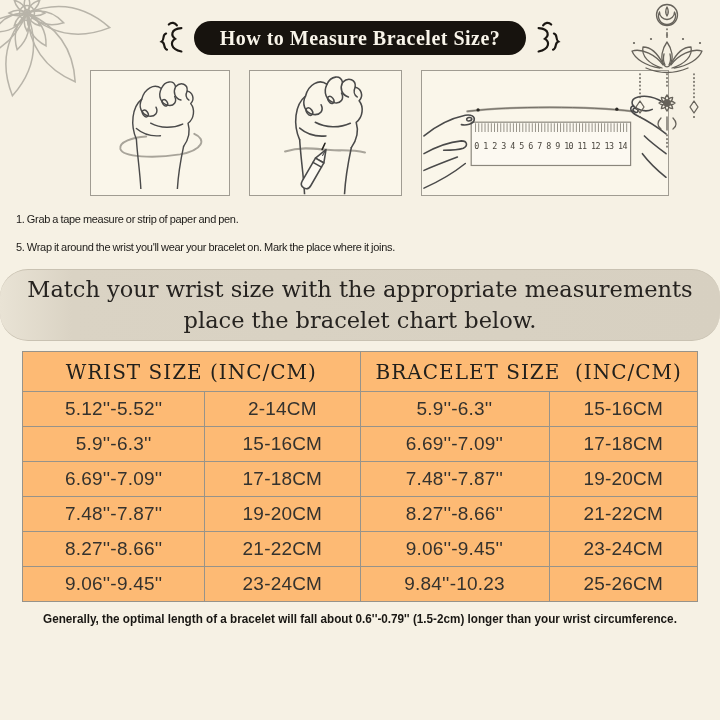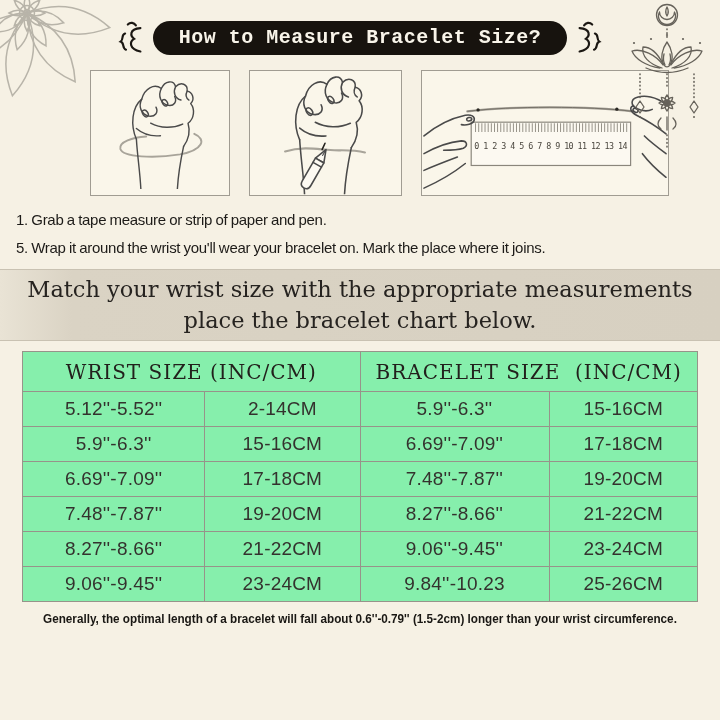--- a/index.html
+++ b/index.html
@@ -18,54 +18,54 @@
 
   
   .title{
     margin:2px 0 0 0;text-align:center;
     font-family:"DejaVu Serif", serif;font-weight:bold;
     font-size:40px;line-height:44px;letter-spacing:1.5px;color:#17140f;
   }
   .badge-row{display:flex;justify-content:center;align-items:center;gap:9px;margin-top:6px;height:36px;}
   .badge{
     background:#17130e;color:#f8f4e9;
-    font-family:Liberation Mono, monospace;font-weight:bold;font-size:20px;
+    font-family:Liberation Serif, serif;font-weight:bold;font-size:20px;
     line-height:34px;height:34px;padding:0 26px;border-radius:17px;
     letter-spacing:0.5px;white-space:nowrap;
   }
   .flourish{width:27px;height:36px;}
 
   
   .illus-row{display:flex;justify-content:center;gap:19px;margin-top:14px;height:126px;padding-left:39px;}
   .illus-box{
     border:1.5px solid #a09c92;background:#faf6ea;height:126px;box-sizing:border-box;
   }
   .illus-box svg{display:block;width:100%;height:100%;}
   .box-a{width:140px;} .box-b{width:153px;} .box-c{width:248px;}
 
   
   .instructions{
     width:688px;margin:11px auto 0 auto;padding:0;list-style:none;
-    font-size:15px;line-height:25px;letter-spacing:-0.3px;word-spacing:-0.5px;
+    font-size:11px;line-height:25px;letter-spacing:-0.3px;word-spacing:-0.5px;
     color:#1d1b18;font-weight:500;
   }
   .instructions li{padding-left:21px;text-indent:-21px;margin-bottom:3px;}
 
   
   .banner{
     margin-top:9px;height:70px;width:720px;
     background:linear-gradient(90deg,#e9e3d5 0%,#dad3c4 10%,#d7d0c1 100%);
     border-top:1px solid #c9c2b2;border-bottom:1px solid #c9c2b2;
     display:flex;flex-direction:column;justify-content:center;align-items:center;
-    font-family:"DejaVu Serif", serif;font-size:22.5px;line-height:31px;color:#262320;
+    font-family:"DejaVu Serif", serif;font-size:22.5px;line-height:31px;color:#262320;border-radius:28px;
   }
 
   
   table.size-table{
-    width:676px;margin:10px auto 0 auto;border-collapse:collapse;background:#86efac;
+    width:676px;margin:10px auto 0 auto;border-collapse:collapse;background:#fdba74;
   }
   .size-table th,.size-table td{border:1px solid #97938a;text-align:center;}
   .size-table th{
     height:37px;font-family:"DejaVu Serif", serif;font-weight:normal;
     font-size:20px;letter-spacing:1px;color:#22201c;white-space:pre;
   }
   .size-table td{
     height:32px;font-size:19px;color:#34322e;letter-spacing:0.2px;font-weight:400;
   }
 

